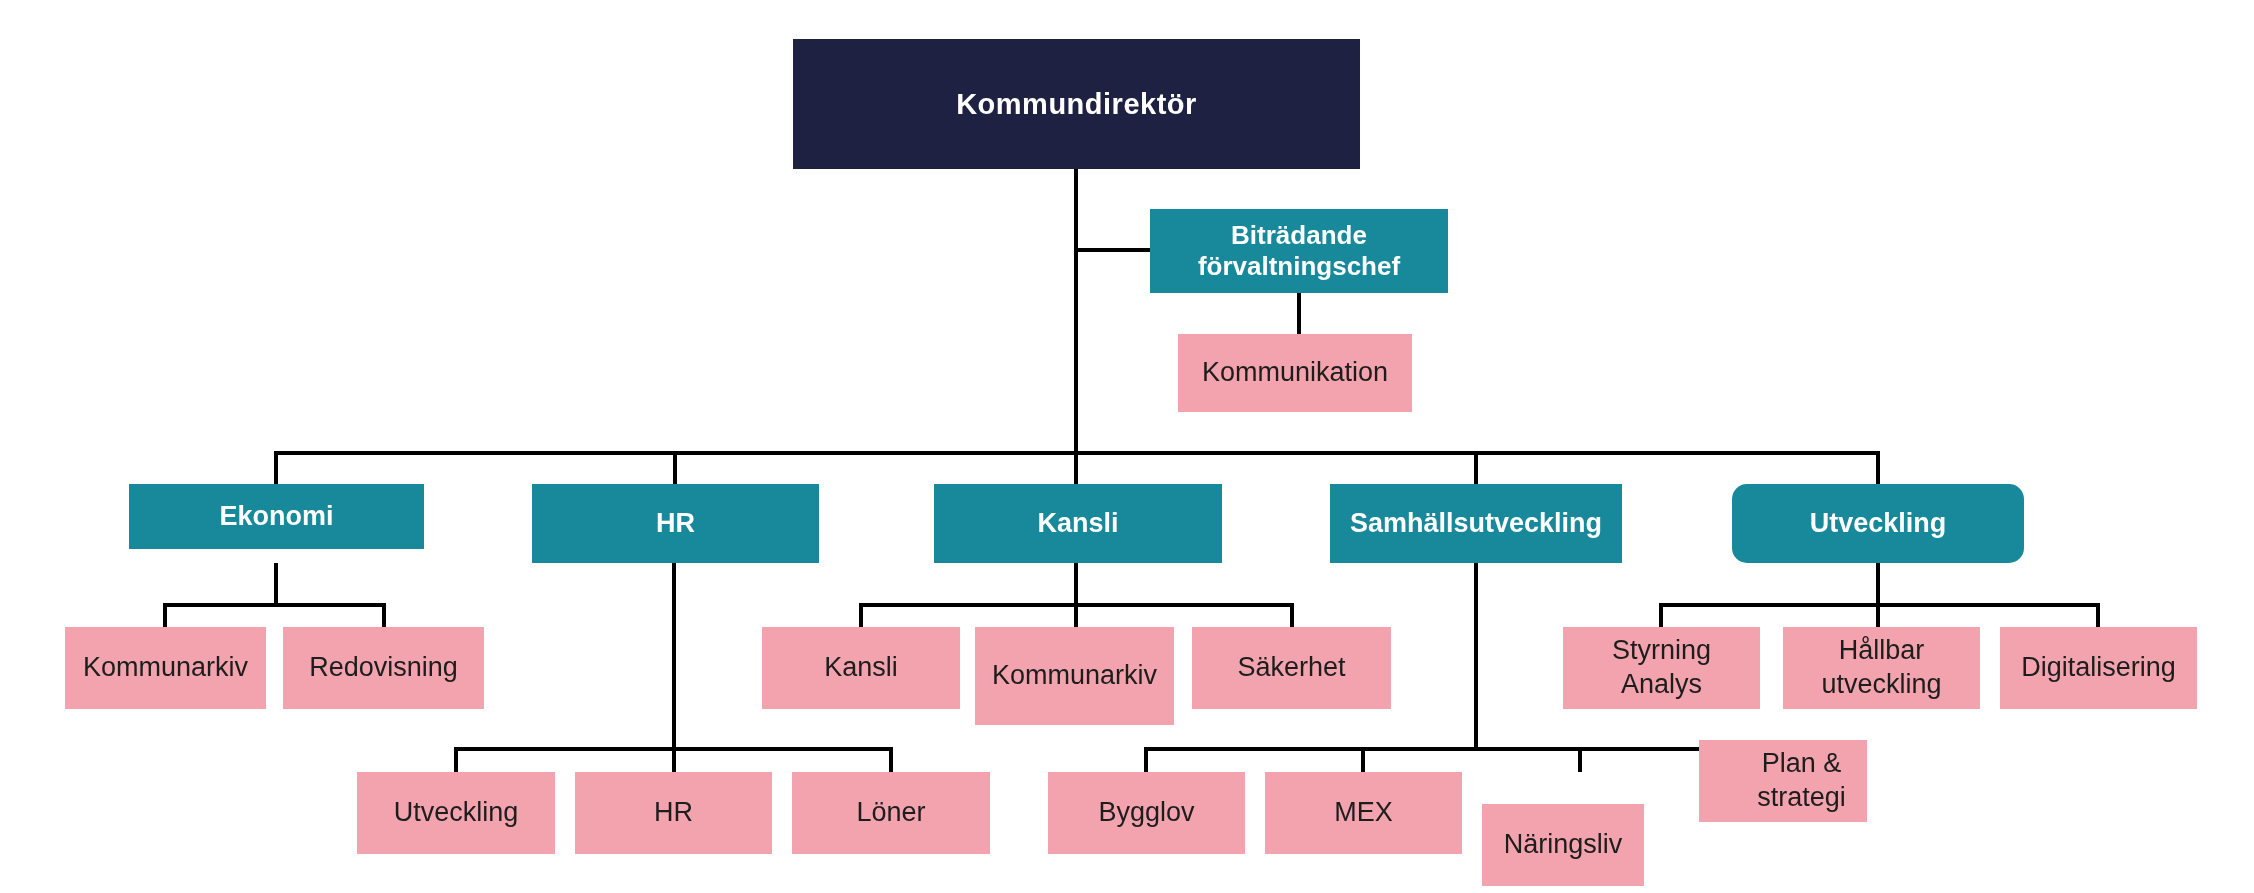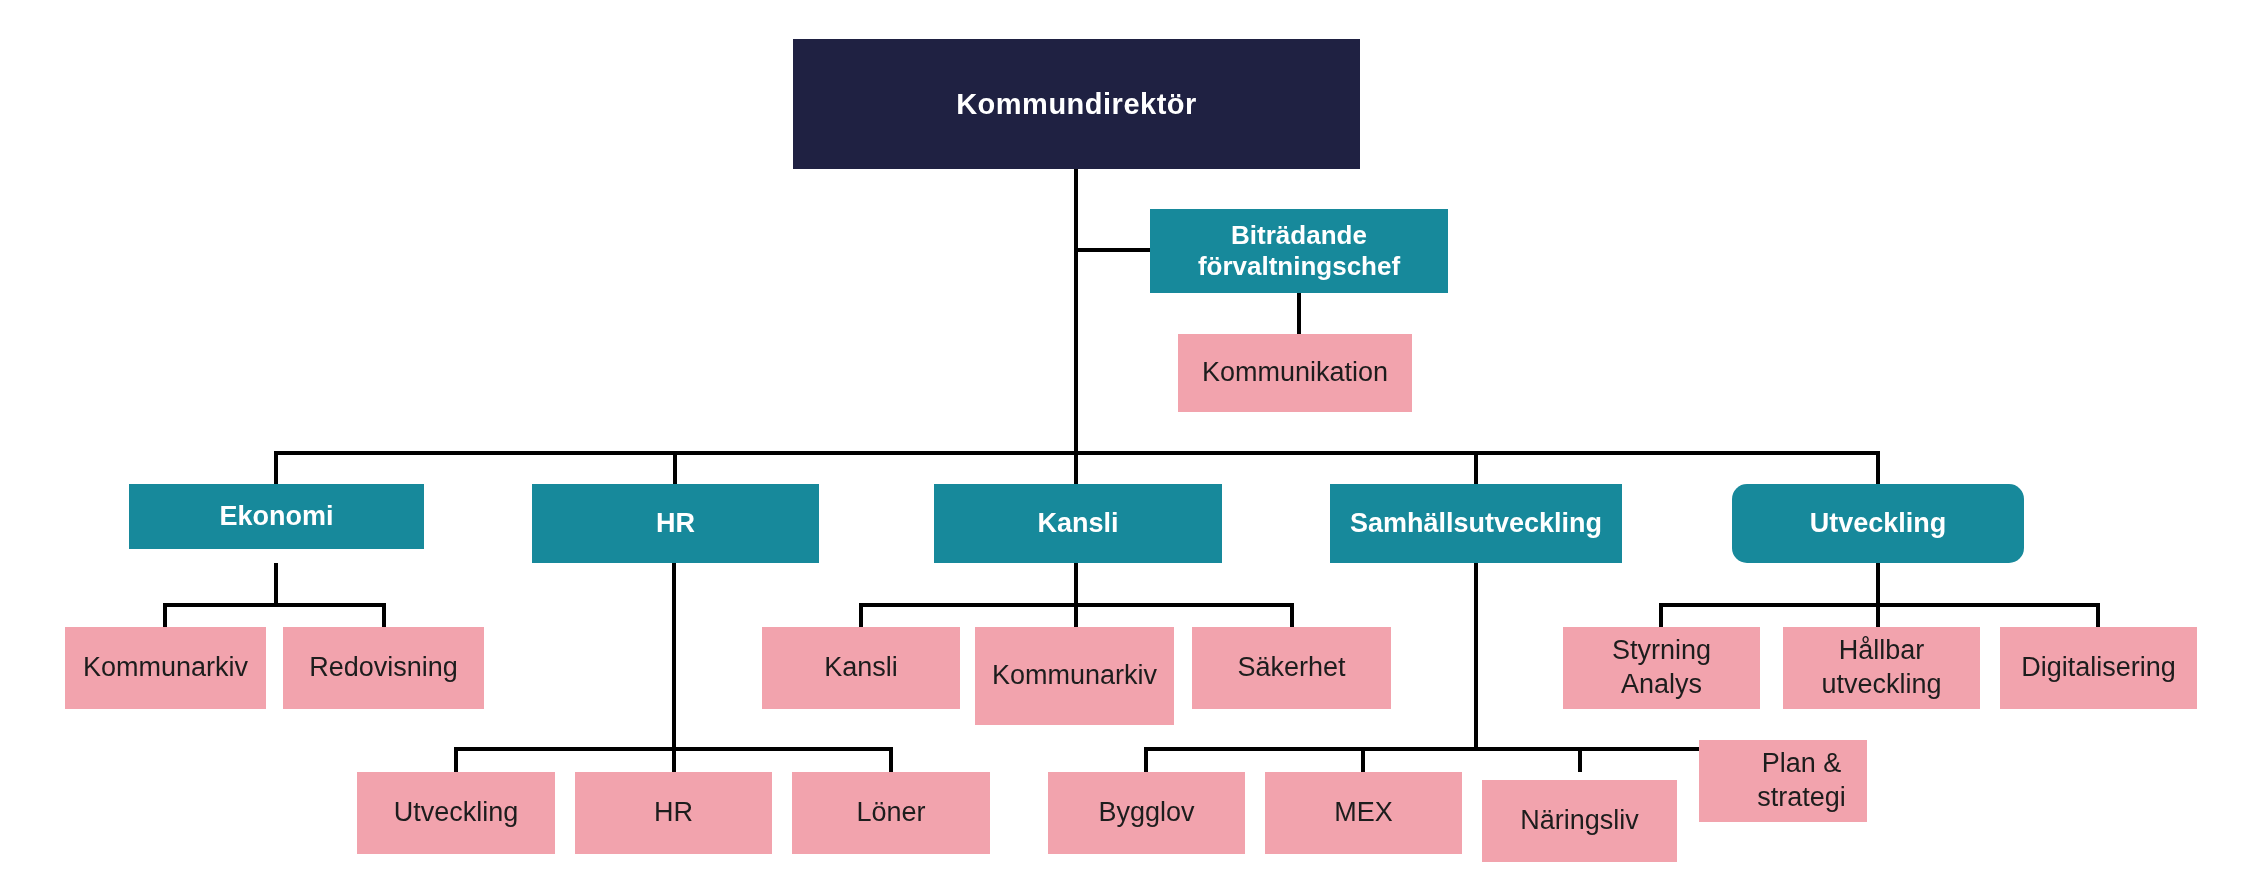--- a/index.html
+++ b/index.html
@@ -113,16 +113,16 @@
   <div class="node pink" style="left:1783px; top:627px; width:197px; height:82px;">Hållbar utveckling</div>
   <div class="node pink" style="left:1563px; top:627px; width:197px; height:82px;">Styrning Analys</div>
   <div class="node pink" style="left:2000px; top:627px; width:197px; height:82px;">Digitalisering</div>
 
   <div class="node pink" style="left:357px; top:772px; width:198px; height:82px;">Utveckling</div>
   <div class="node pink" style="left:575px; top:772px; width:197px; height:82px;">HR</div>
   <div class="node pink" style="left:792px; top:772px; width:198px; height:82px;">Löner</div>
 
   <div class="node pink" style="left:1048px; top:772px; width:197px; height:82px;">Bygglov</div>
   <div class="node pink" style="left:1265px; top:772px; width:197px; height:82px;">MEX</div>
-  <div class="node pink" style="left:1482px; top:780px; width:195px; height:82px;">Näringsliv</div>
+  <div class="node pink" style="left:1482px; top:804px; width:162px; height:82px;">Näringsliv</div>
   <div class="node pink" style="left:1699px; top:740px; width:168px; height:82px;padding-left:43px;">Plan &amp; strategi</div>
 
 </div>
 
 </body></html>

